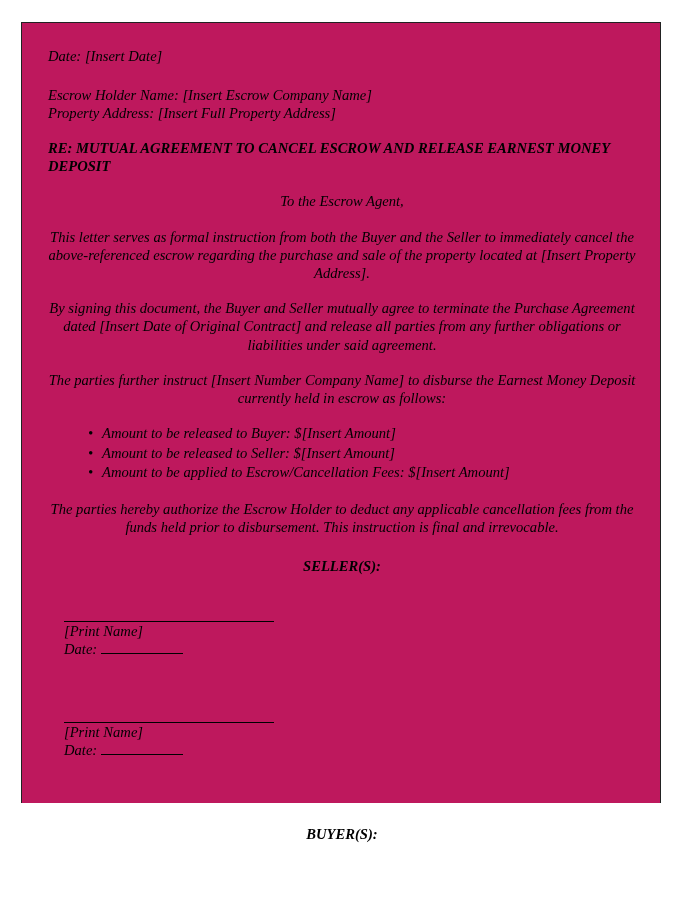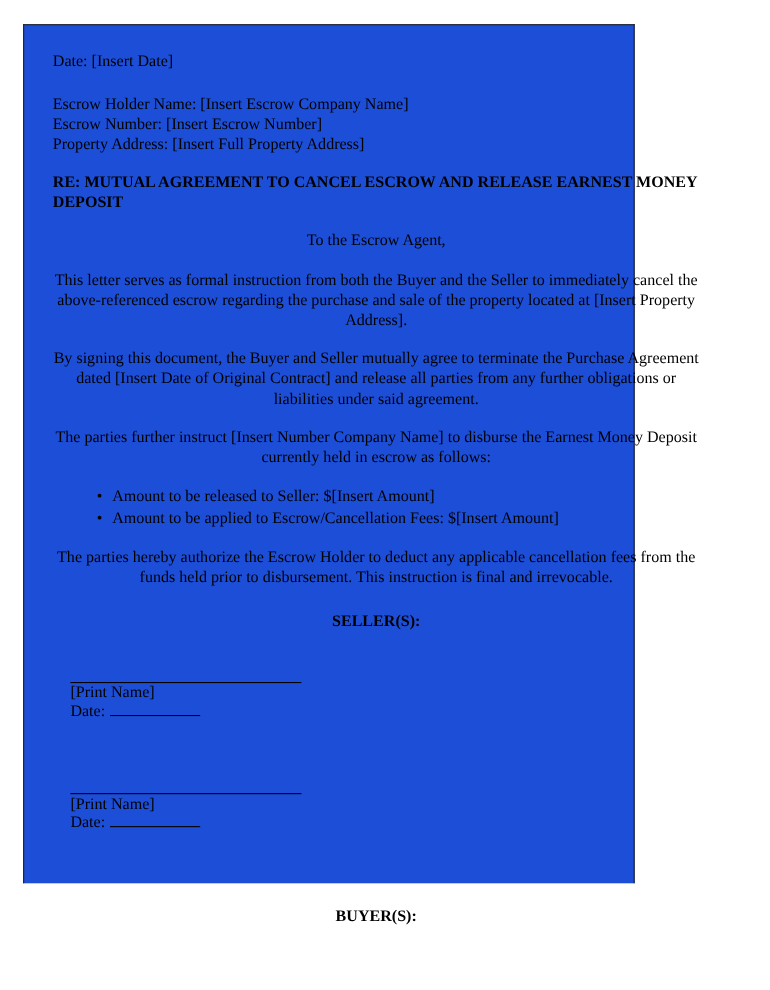--- a/index.html
+++ b/index.html
@@ -12,28 +12,29 @@
     height: 900px;
     overflow: hidden;
     font-family: "Liberation Serif", "DejaVu Serif", serif;
     color: #000000;
   }
 
   .page {
     position: absolute;
     left: 21px;
     top: 22px;
-    width: 556px;
+    width: 640px;
     height: 781px;
     border-left: 1px solid #222222;
     border-right: 1px solid #222222;
     border-top: 1px solid #222222;
     border-bottom: none;
     box-sizing: border-box;
-    background: #1d4ed8;
+    background: #be185d;
+    font-style: italic;
   }
 
   .content {
     position: absolute;
     left: 26px;
     top: 24px;
     width: 588px;
   }
 
   .line {
@@ -117,21 +118,20 @@
 <body>
 
 <div class="page">
   <div class="content">
 
     <div class="line">Date: [Insert Date]</div>
 
     <div class="block-gap-lg"></div>
 
     <div class="line">Escrow Holder Name: [Insert Escrow Company Name]</div>
-    <div class="line">Escrow Number: [Insert Escrow Number]</div>
     <div class="line">Property Address: [Insert Full Property Address]</div>
 
     <div class="block-gap-md"></div>
 
     <div class="heading">RE: MUTUAL AGREEMENT TO CANCEL ESCROW AND RELEASE EARNEST MONEY DEPOSIT</div>
 
     <div class="block-gap-md"></div>
 
     <div class="para">To the Escrow Agent,</div>
 
@@ -143,20 +143,21 @@
 
     <div class="para">By signing this document, the Buyer and Seller mutually agree to terminate the Purchase Agreement dated [Insert Date of Original Contract] and release all parties from any further obligations or liabilities under said agreement.</div>
 
     <div class="block-gap-md"></div>
 
     <div class="para">The parties further instruct [Insert Number Company Name] to disburse the Earnest Money Deposit currently held in escrow as follows:</div>
 
     <div class="block-gap-md"></div>
 
     <ul class="bullets">
+      <li>Amount to be released to Buyer: $[Insert Amount]</li>
       <li>Amount to be released to Seller: $[Insert Amount]</li>
       <li>Amount to be applied to Escrow/Cancellation Fees: $[Insert Amount]</li>
     </ul>
 
     <div class="block-gap-md"></div>
 
     <div class="para">The parties hereby authorize the Escrow Holder to deduct any applicable cancellation fees from the funds held prior to disbursement. This instruction is final and irrevocable.</div>
 
     <div class="block-gap-lg"></div>
 

